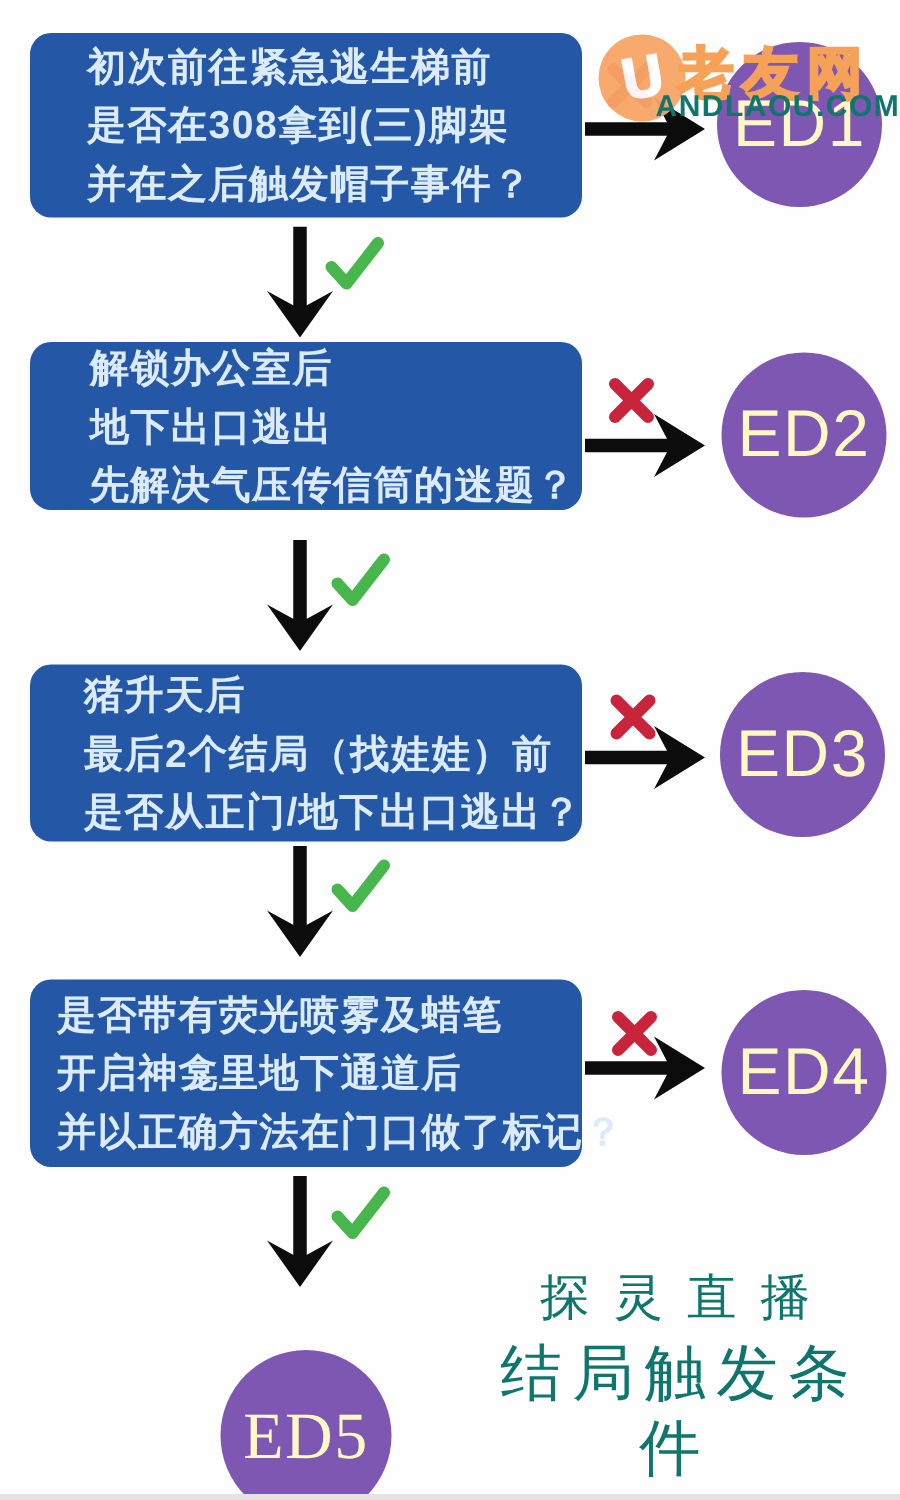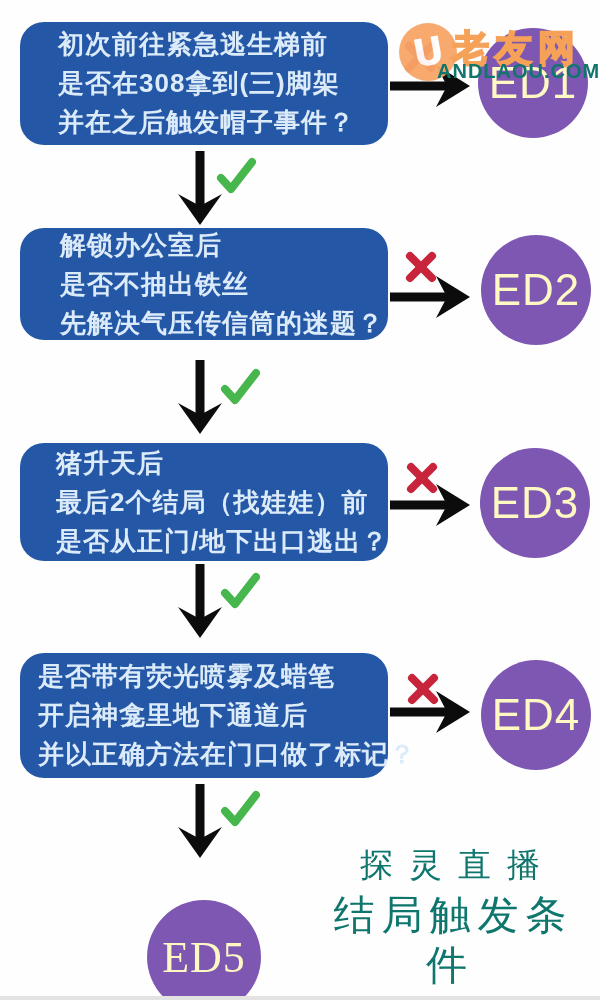--- a/index.html
+++ b/index.html
@@ -4,21 +4,21 @@
 <style>
   * { margin:0; padding:0; box-sizing:border-box; }
   html,body { background:#ffffff; }
   .canvas {
     position:relative; width:600px; height:1000px; background:#fefefe;
     font-family:"Liberation Sans","DejaVu Sans",sans-serif; overflow:hidden;
   }
   
   .qbox {
     position:absolute; left:20px; width:368px;
-    background:#2457a6; border-radius:24px;
+    background:#2457a6; border-radius:14px;
     display:flex; flex-direction:column; justify-content:center;
     color:#dcebf9; font-weight:bold; font-size:26px; line-height:39px;
     letter-spacing:1px;
   }
   .qline { white-space:nowrap; }
   
   .ed {
     position:absolute; width:110px; height:110px; border-radius:50%;
     background:#7d57b2; color:#fef9c3; font-size:44px; font-weight:500;
     display:flex; align-items:center; justify-content:center;
@@ -87,21 +87,21 @@
     <rect x="19.5" y="0" width="9" height="56" fill="#0c0c0c"></rect>
     <polygon points="2,43 24,74 46,43 24,55" fill="#0c0c0c"></polygon>
   </svg>
 
   <svg class="icon" style="left:216px; top:157px;" width="40" height="38" viewBox="0 0 40 38">
     <path d="M5 21 L15 32 L36 5" fill="none" stroke="#47b64c" stroke-width="8" stroke-linecap="round" stroke-linejoin="round"></path>
   </svg>
 
   <div class="qbox" style="top:228px; height:112px; padding-left:40px;">
     <div class="qline">解锁办公室后</div>
-    <div class="qline">是否不抽出铁丝</div>
+    <div class="qline">地下出口逃出</div>
     <div class="qline">先解决气压传信筒的迷题？</div>
   </div>
 
   <svg class="icon" style="left:390px; top:275px;" width="80" height="44" viewBox="0 0 80 44">
     <rect x="0" y="17.5" width="58" height="9" fill="#0c0c0c"></rect>
     <polygon points="46,1 80,22 46,43 57,22" fill="#0c0c0c"></polygon>
   </svg>
 
   <svg class="icon" style="left:404px; top:250px;" width="34" height="34" viewBox="0 0 34 34">
     <line x1="6" y1="6" x2="28" y2="28" stroke="#c8253c" stroke-width="8" stroke-linecap="round"></line>

